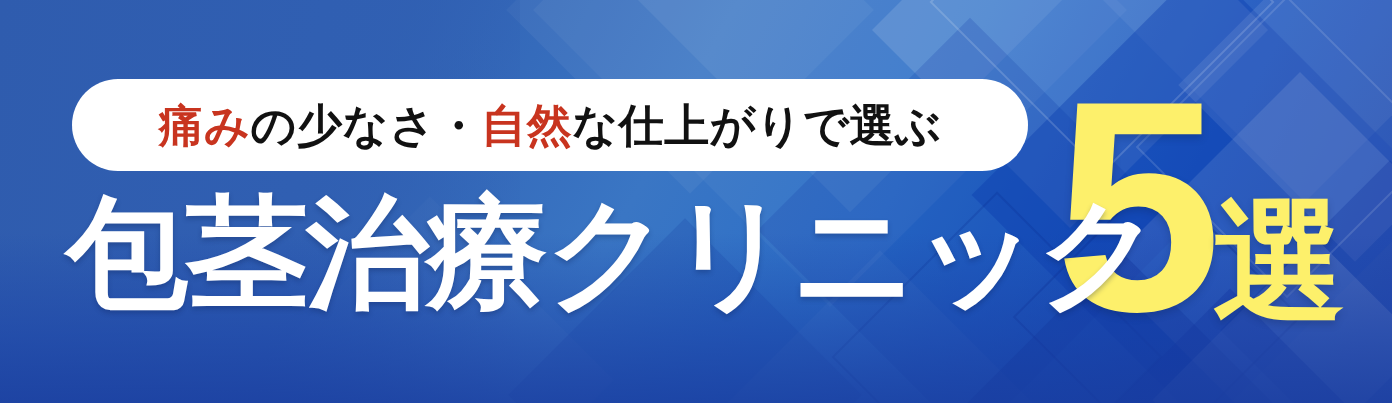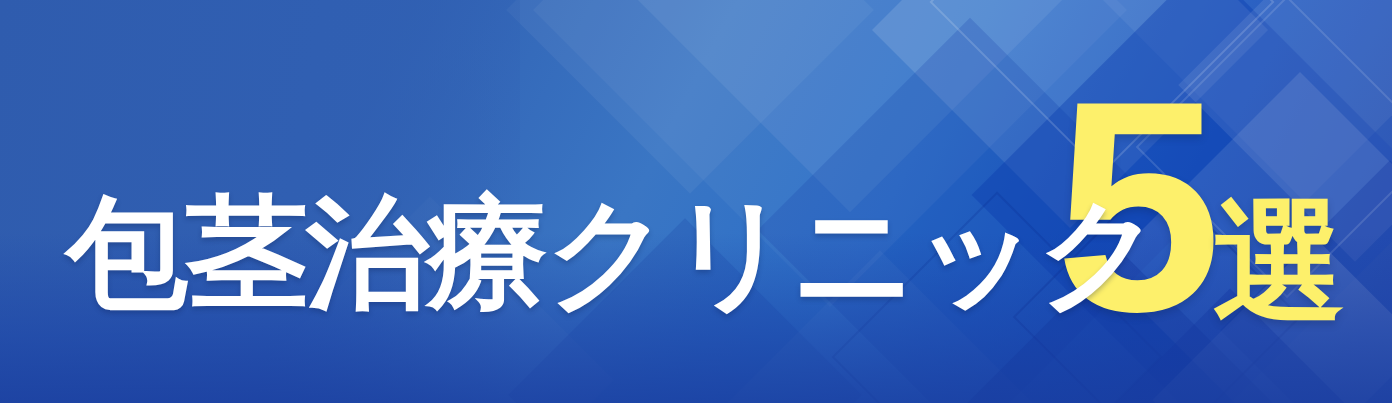--- a/index.html
+++ b/index.html
@@ -148,20 +148,25 @@
     <div class="dia" style="left:1000px; top:300px; width:240px; height:240px; background:rgba(10,40,145,0.30);"></div>
     <div class="dia" style="left:1200px; top:285px; width:230px; height:230px; background:rgba(255,255,255,0.13);"></div>
     <div class="dia" style="left:1130px; top:330px; width:200px; height:200px; background:rgba(12,45,155,0.34);"></div>
 
     <div class="dia" style="left:620px; top:-200px; width:420px; height:420px; background:rgba(255,255,255,0.045);"></div>
   </div>
 
   <div class="left-wash"></div>
   <div class="bottom-wash"></div>
 
+  <div class="pill">
+    <div class="pill-text">
+      <span class="hl">痛み</span><span>の少なさ・</span><span class="hl">自然</span><span>な仕上がりで選ぶ</span>
+    </div>
+  </div>
 
   <div class="headline">
     <span class="main">包茎治療クリニック</span>
   </div>
 
   <div class="count-wrap">
     <span class="count-num">5</span>
     <span class="count-suffix">選</span>
   </div>
 

